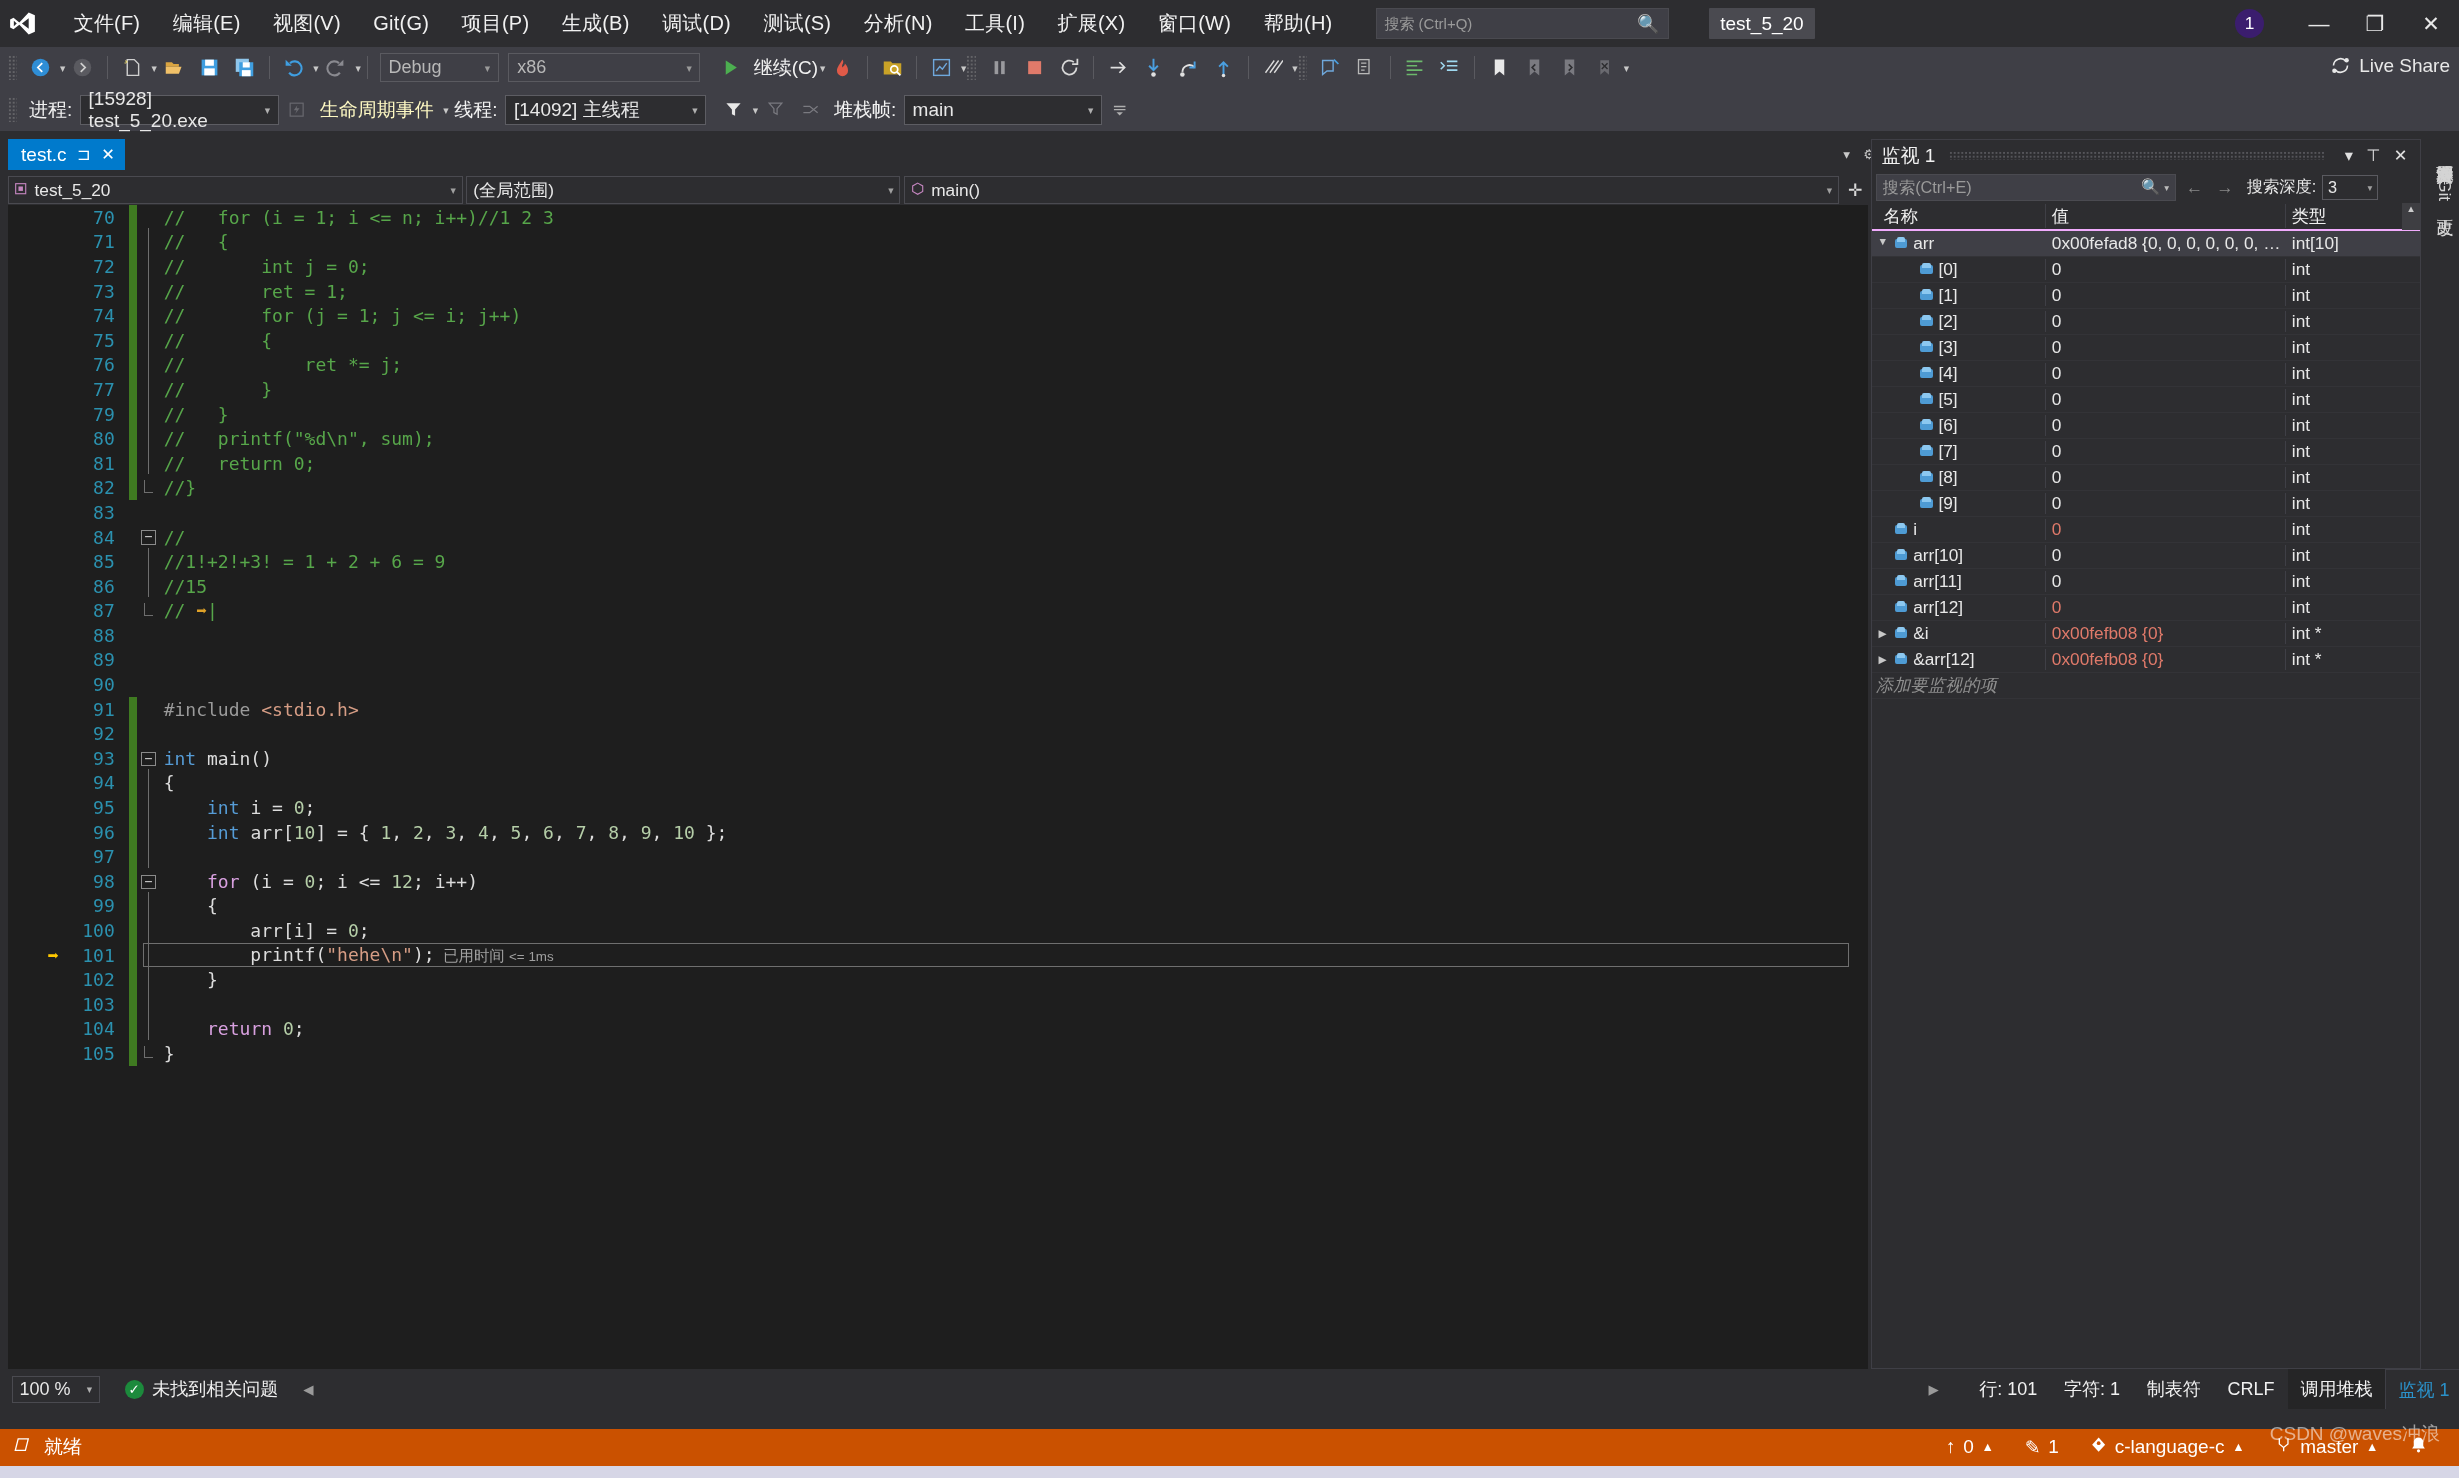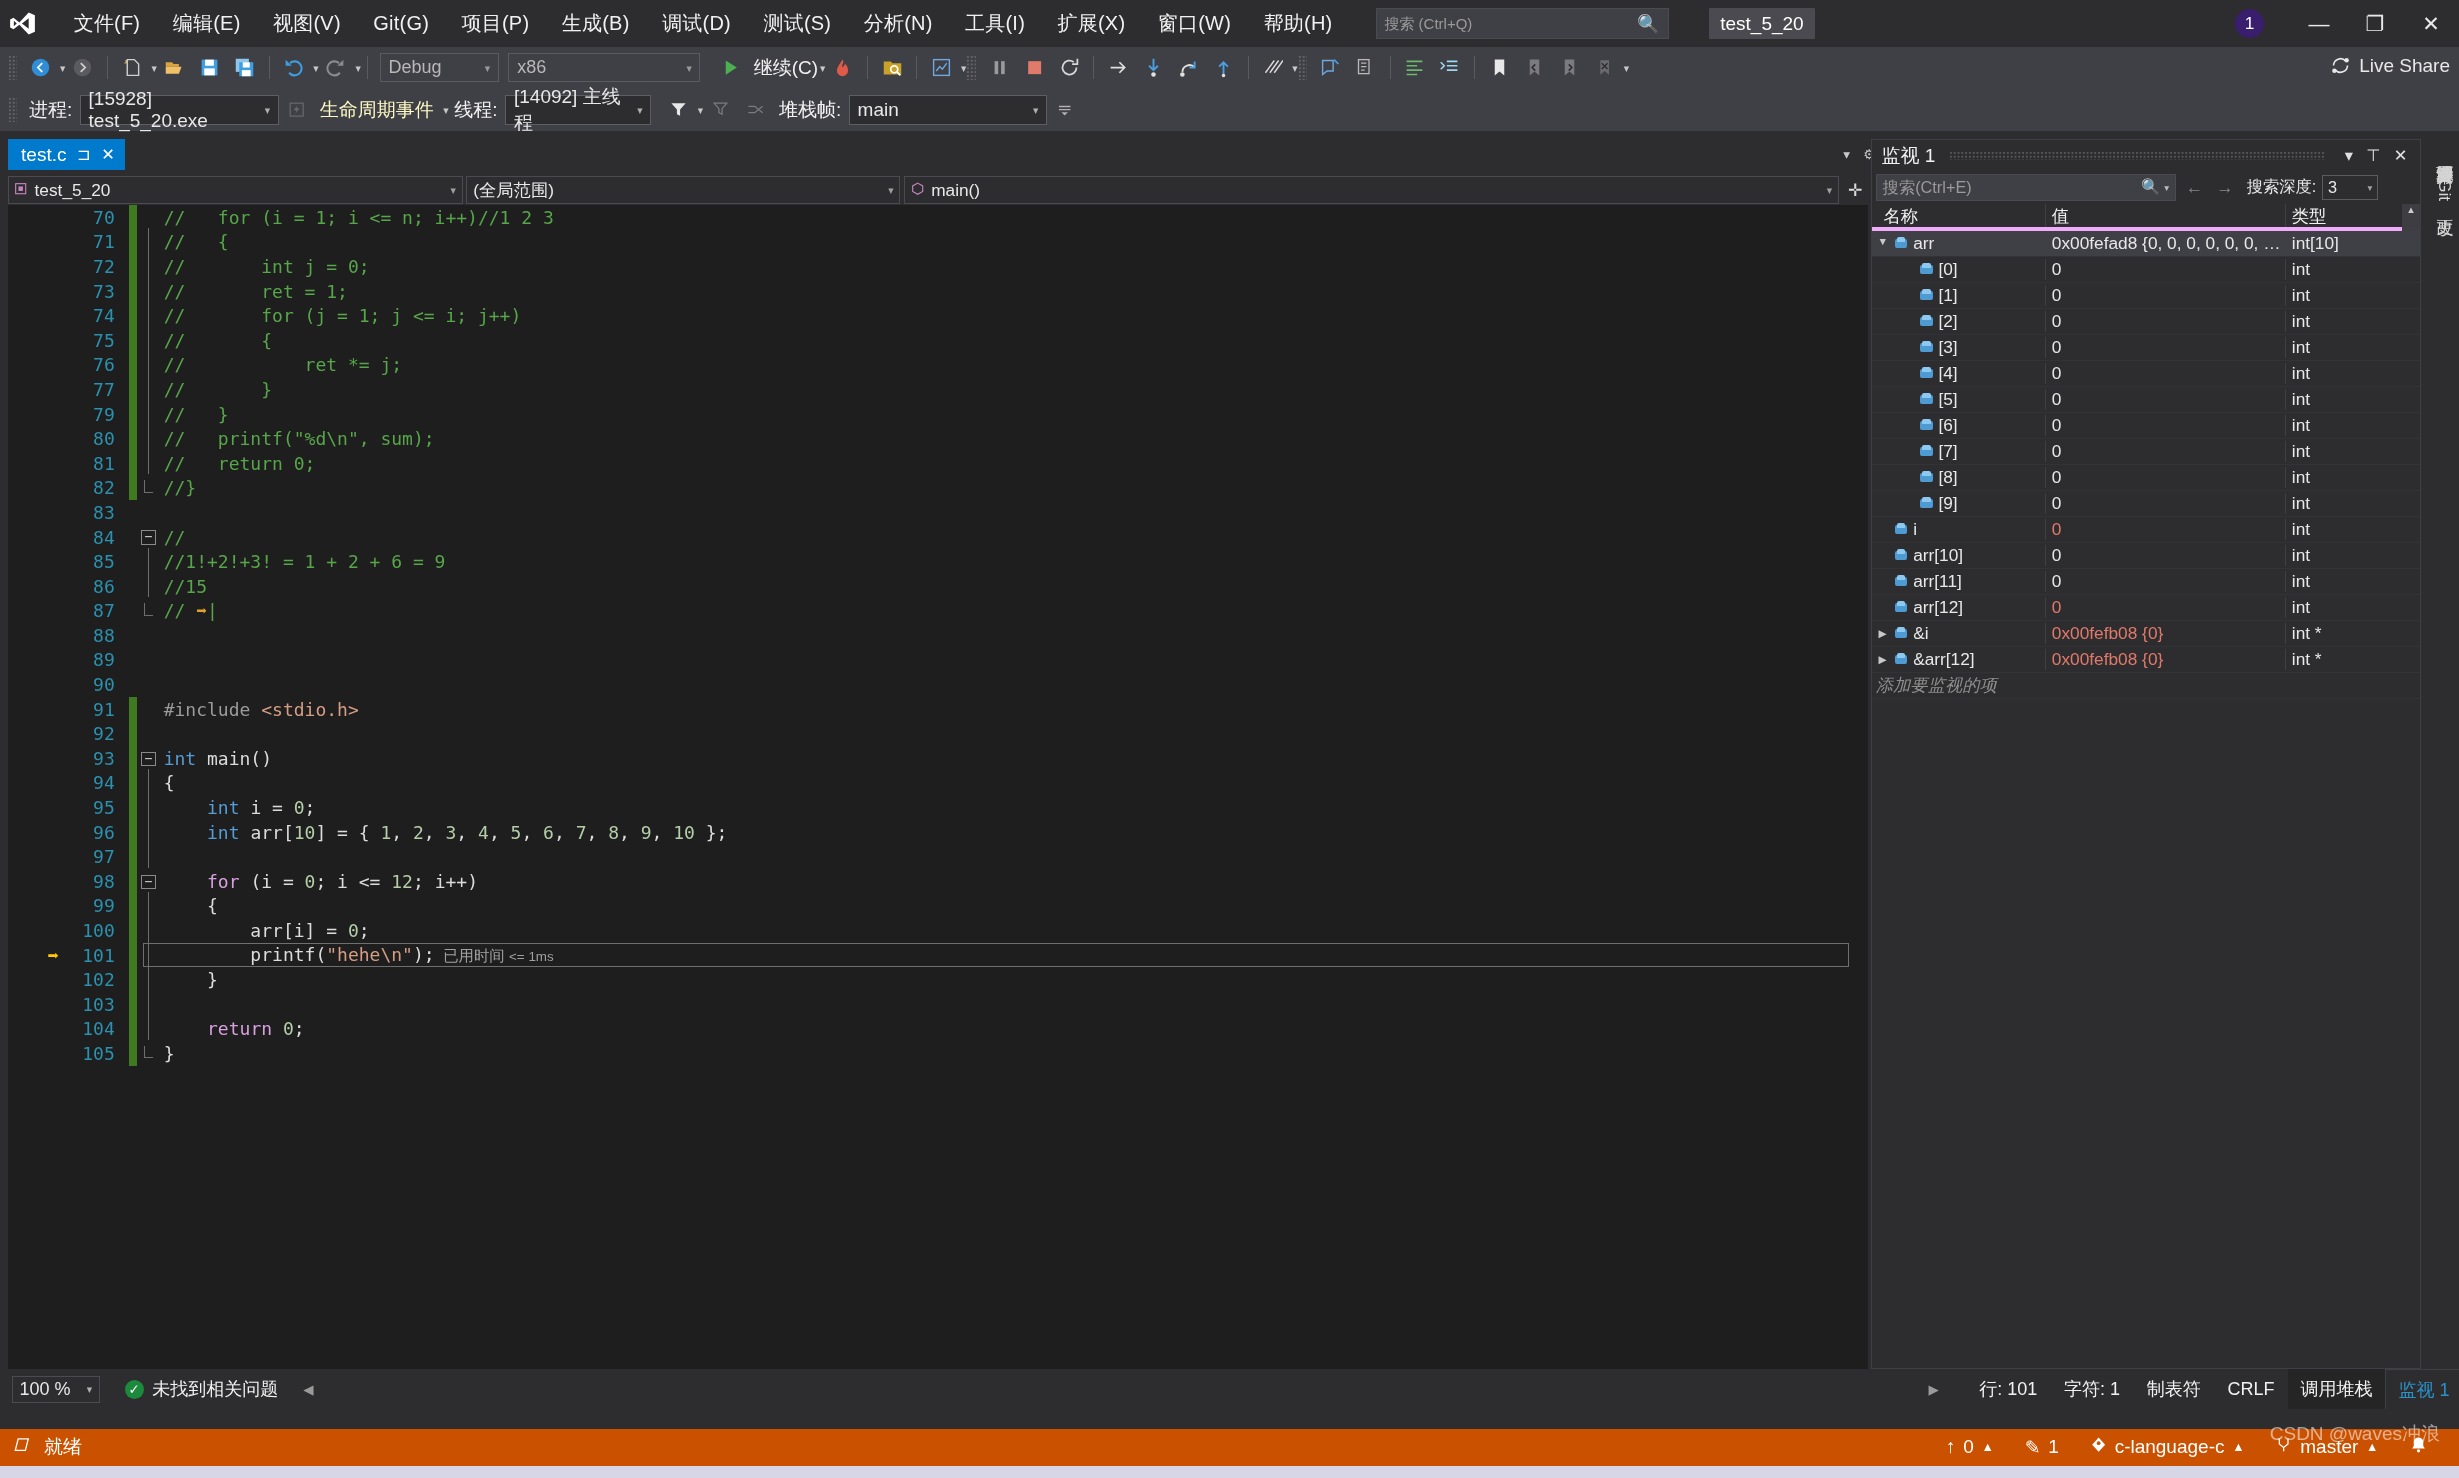--- a/index.html
+++ b/index.html
@@ -197,22 +197,22 @@
   }
   .wsearch-box input::placeholder { color: #9a9a9a; }
   .wnav { color: #8a8a8a; font-size: 17.3px; padding: 0 3.8px; }
   .wdepth-lbl { color: #e8e8e8; font-size: 16.3px; margin-left: 3.8px; }
   .wdepth-box {
     width: 56px; height: 25px; border: 1px solid #5a5a60; display: flex; align-items: center;
     justify-content: space-between; padding: 0 4.8px; color: #e8e8e8; font-size: 16.3px;
   }
   .wdepth-box .ar { font-size: 9.6px; color: #a0a0a0; }
   .grid-head {
-    height: 27px; display: flex; background: #2d2d30;
-    border-bottom: 4px solid #f0abfc; color: #f1f1f1; font-size: 17.3px;
+    height: 27px; display: flex; align-items: center; background: #2d2d30;
+    border-bottom: 2px solid #f0abfc; color: #f1f1f1; font-size: 17.3px;
   }
   .gh-name { flex: 0 0 173px; padding-left: 11.5px; }
   .gh-val  { flex: 0 0 240px; padding-left: 5.8px; border-left: 1px solid #3f3f46; }
   .gh-type { flex: 1; padding-left: 5.8px; border-left: 1px solid #3f3f46; }
   .gh-scroll { flex: 0 0 18px; background: #3e3e42; height: 27px; color:#ccc; font-size:9.6px; text-align:center;}
   .wrow {
     height: 26px; display: flex; align-items: center; font-size: 17.3px; color: #e8e8e8;
     border-bottom: 1px solid #333337;
   }
   .wc-name { flex: 0 0 173px; display: flex; align-items: center; gap: 4.8px; padding-left: 3.8px; overflow: hidden; }
@@ -539,21 +539,21 @@
     </div>
     <div class="tb-ico">
       <svg width="17.3" height="17.3" viewBox="0 0 24 24">
           <rect x="3" y="3" width="18" height="18" fill="none" stroke="#6a6a70" stroke-width="1.6"></rect>
           <path d="M13 6l-5 7h4l-2 5 6-8h-4z" fill="#6a6a70"></path>
         </svg>
     </div>
     <div class="dlbl dim">生命周期事件</div>
     <div class="tb-caret">▾</div>
     <div class="dlbl">线程:</div>
-    <div class="dcombo" style="width:146px">
+    <div class="dcombo" style="width:201px">
       <span>[14092] 主线程</span>
       <span class="ar">▾</span>
     </div>
     <div class="tb-ico" style="margin-left:9.6px">
       <svg width="19" height="19" viewBox="0 0 24 24">
           <path d="M3 4h18l-7 8v8l-4-2v-6z" fill="#e8e8e8"></path>
         </svg>
     </div>
     <div class="tb-caret">▾</div>
     <div class="tb-ico">

